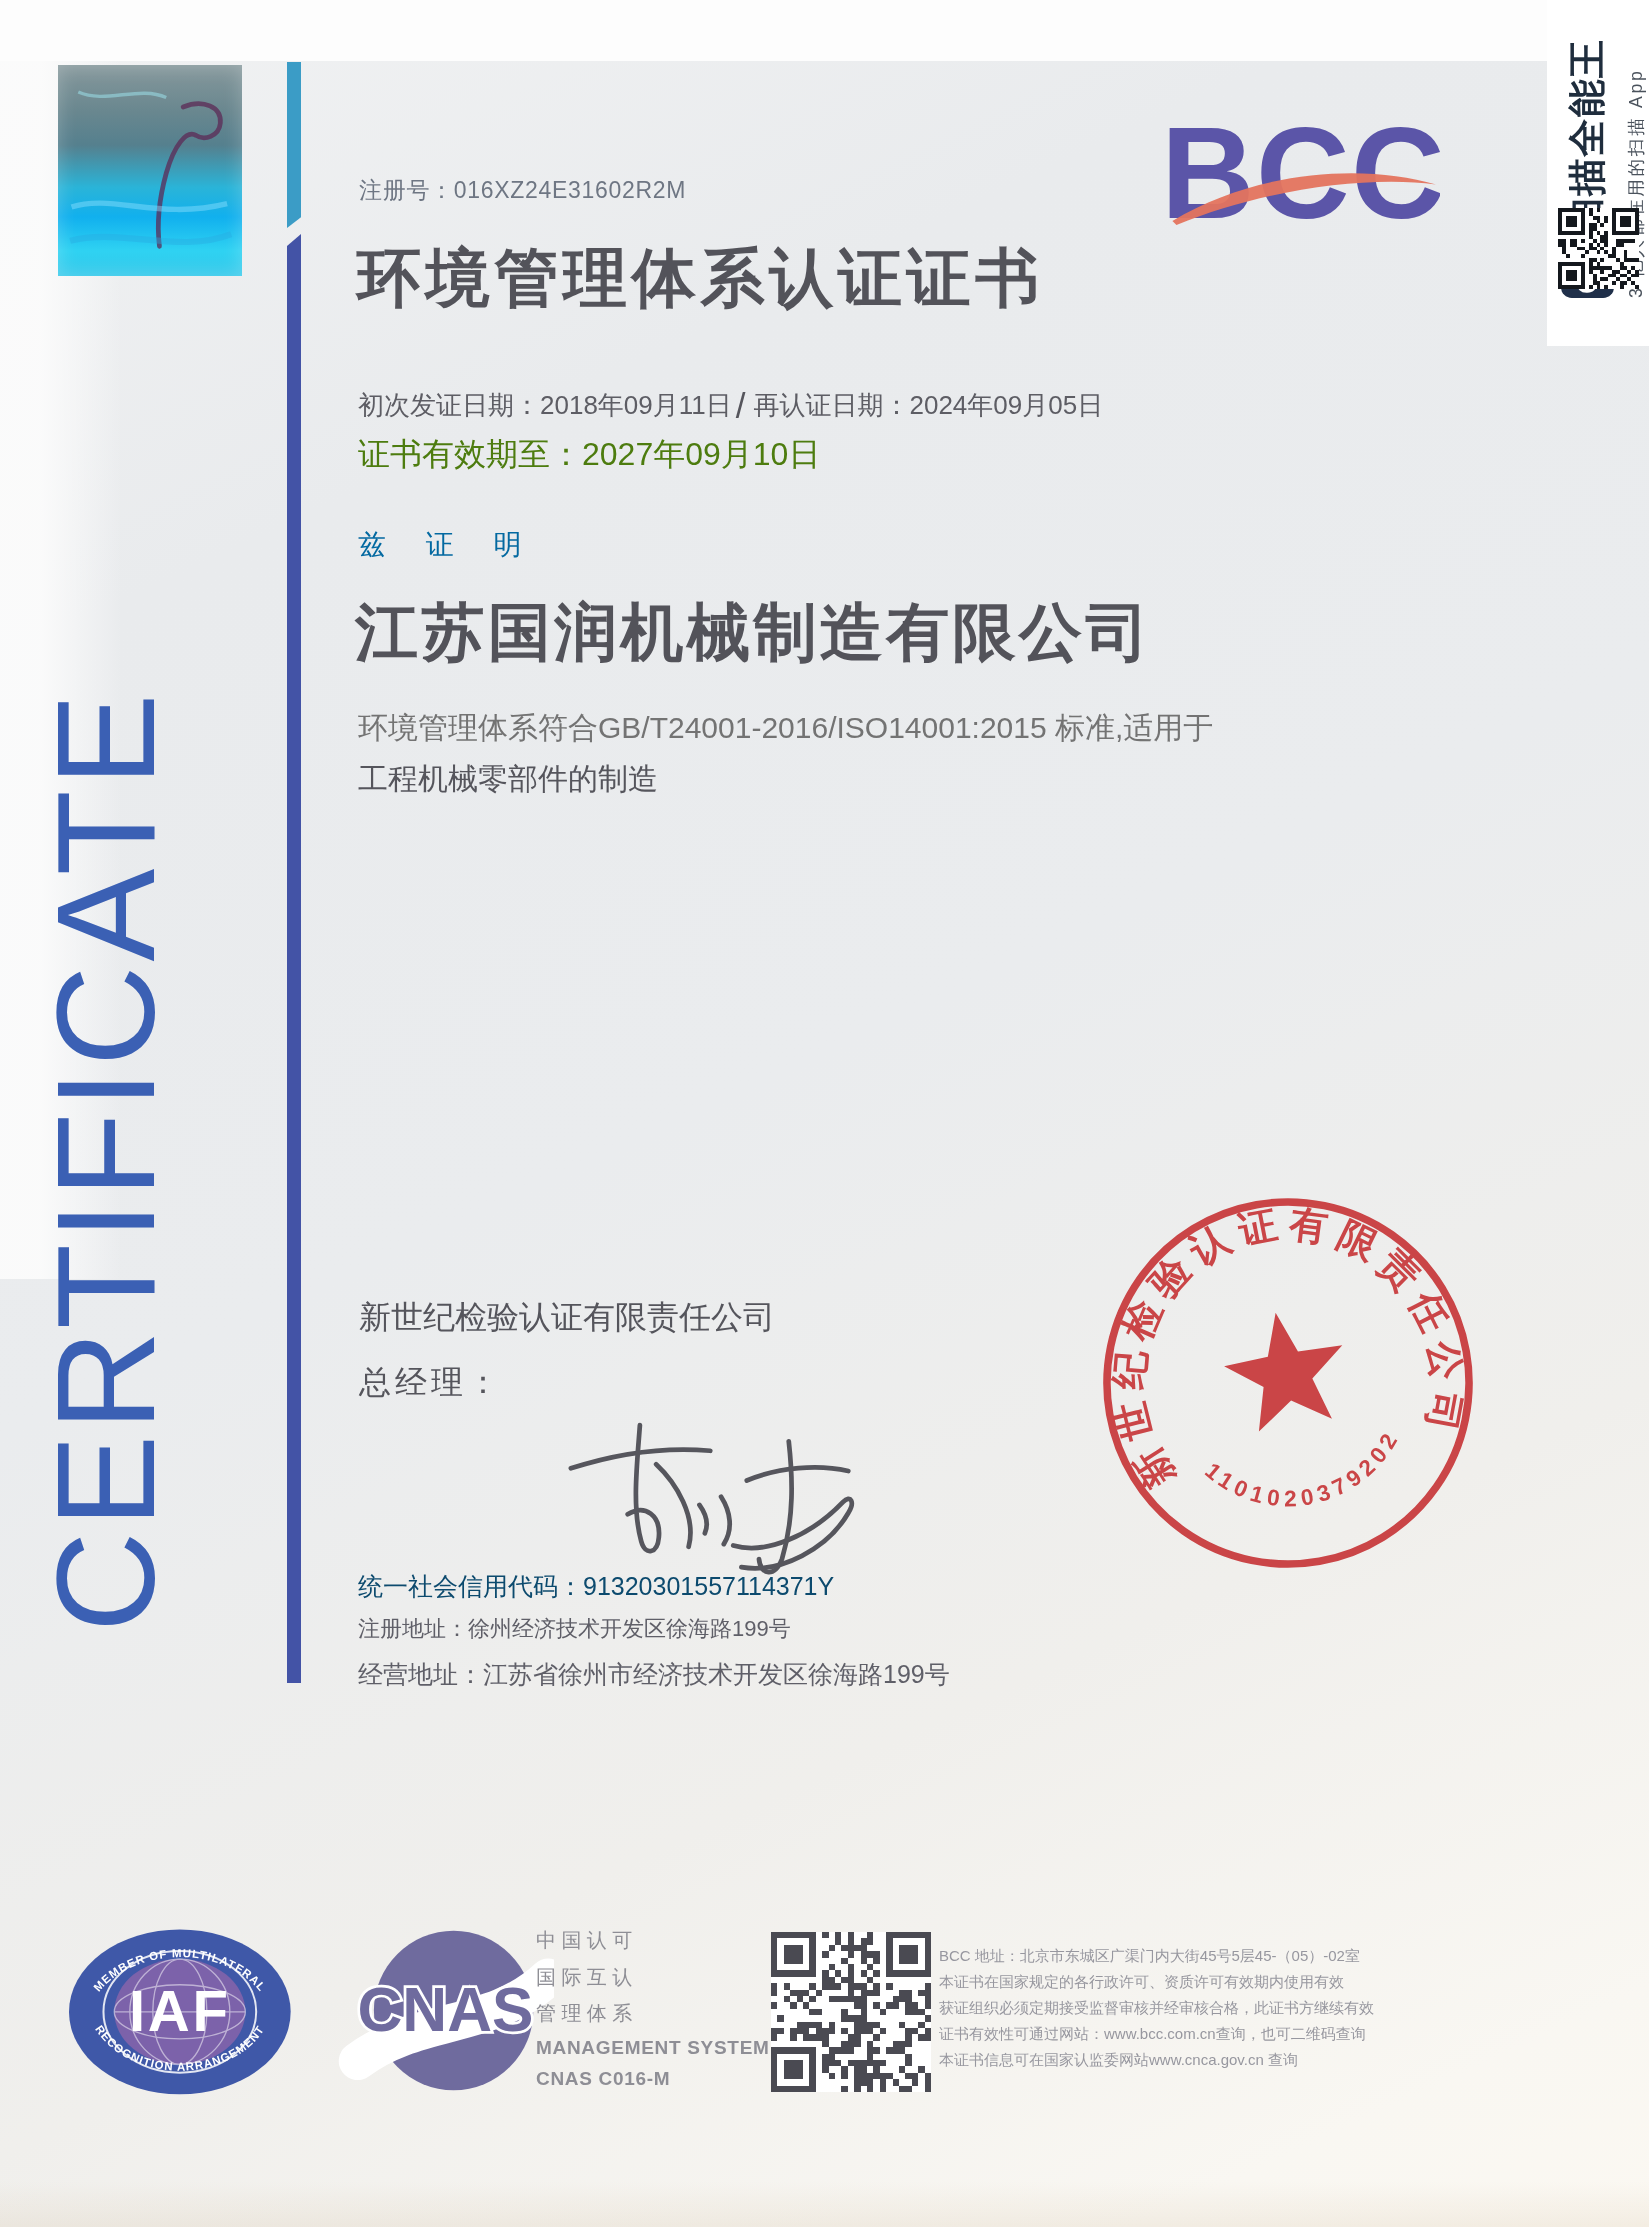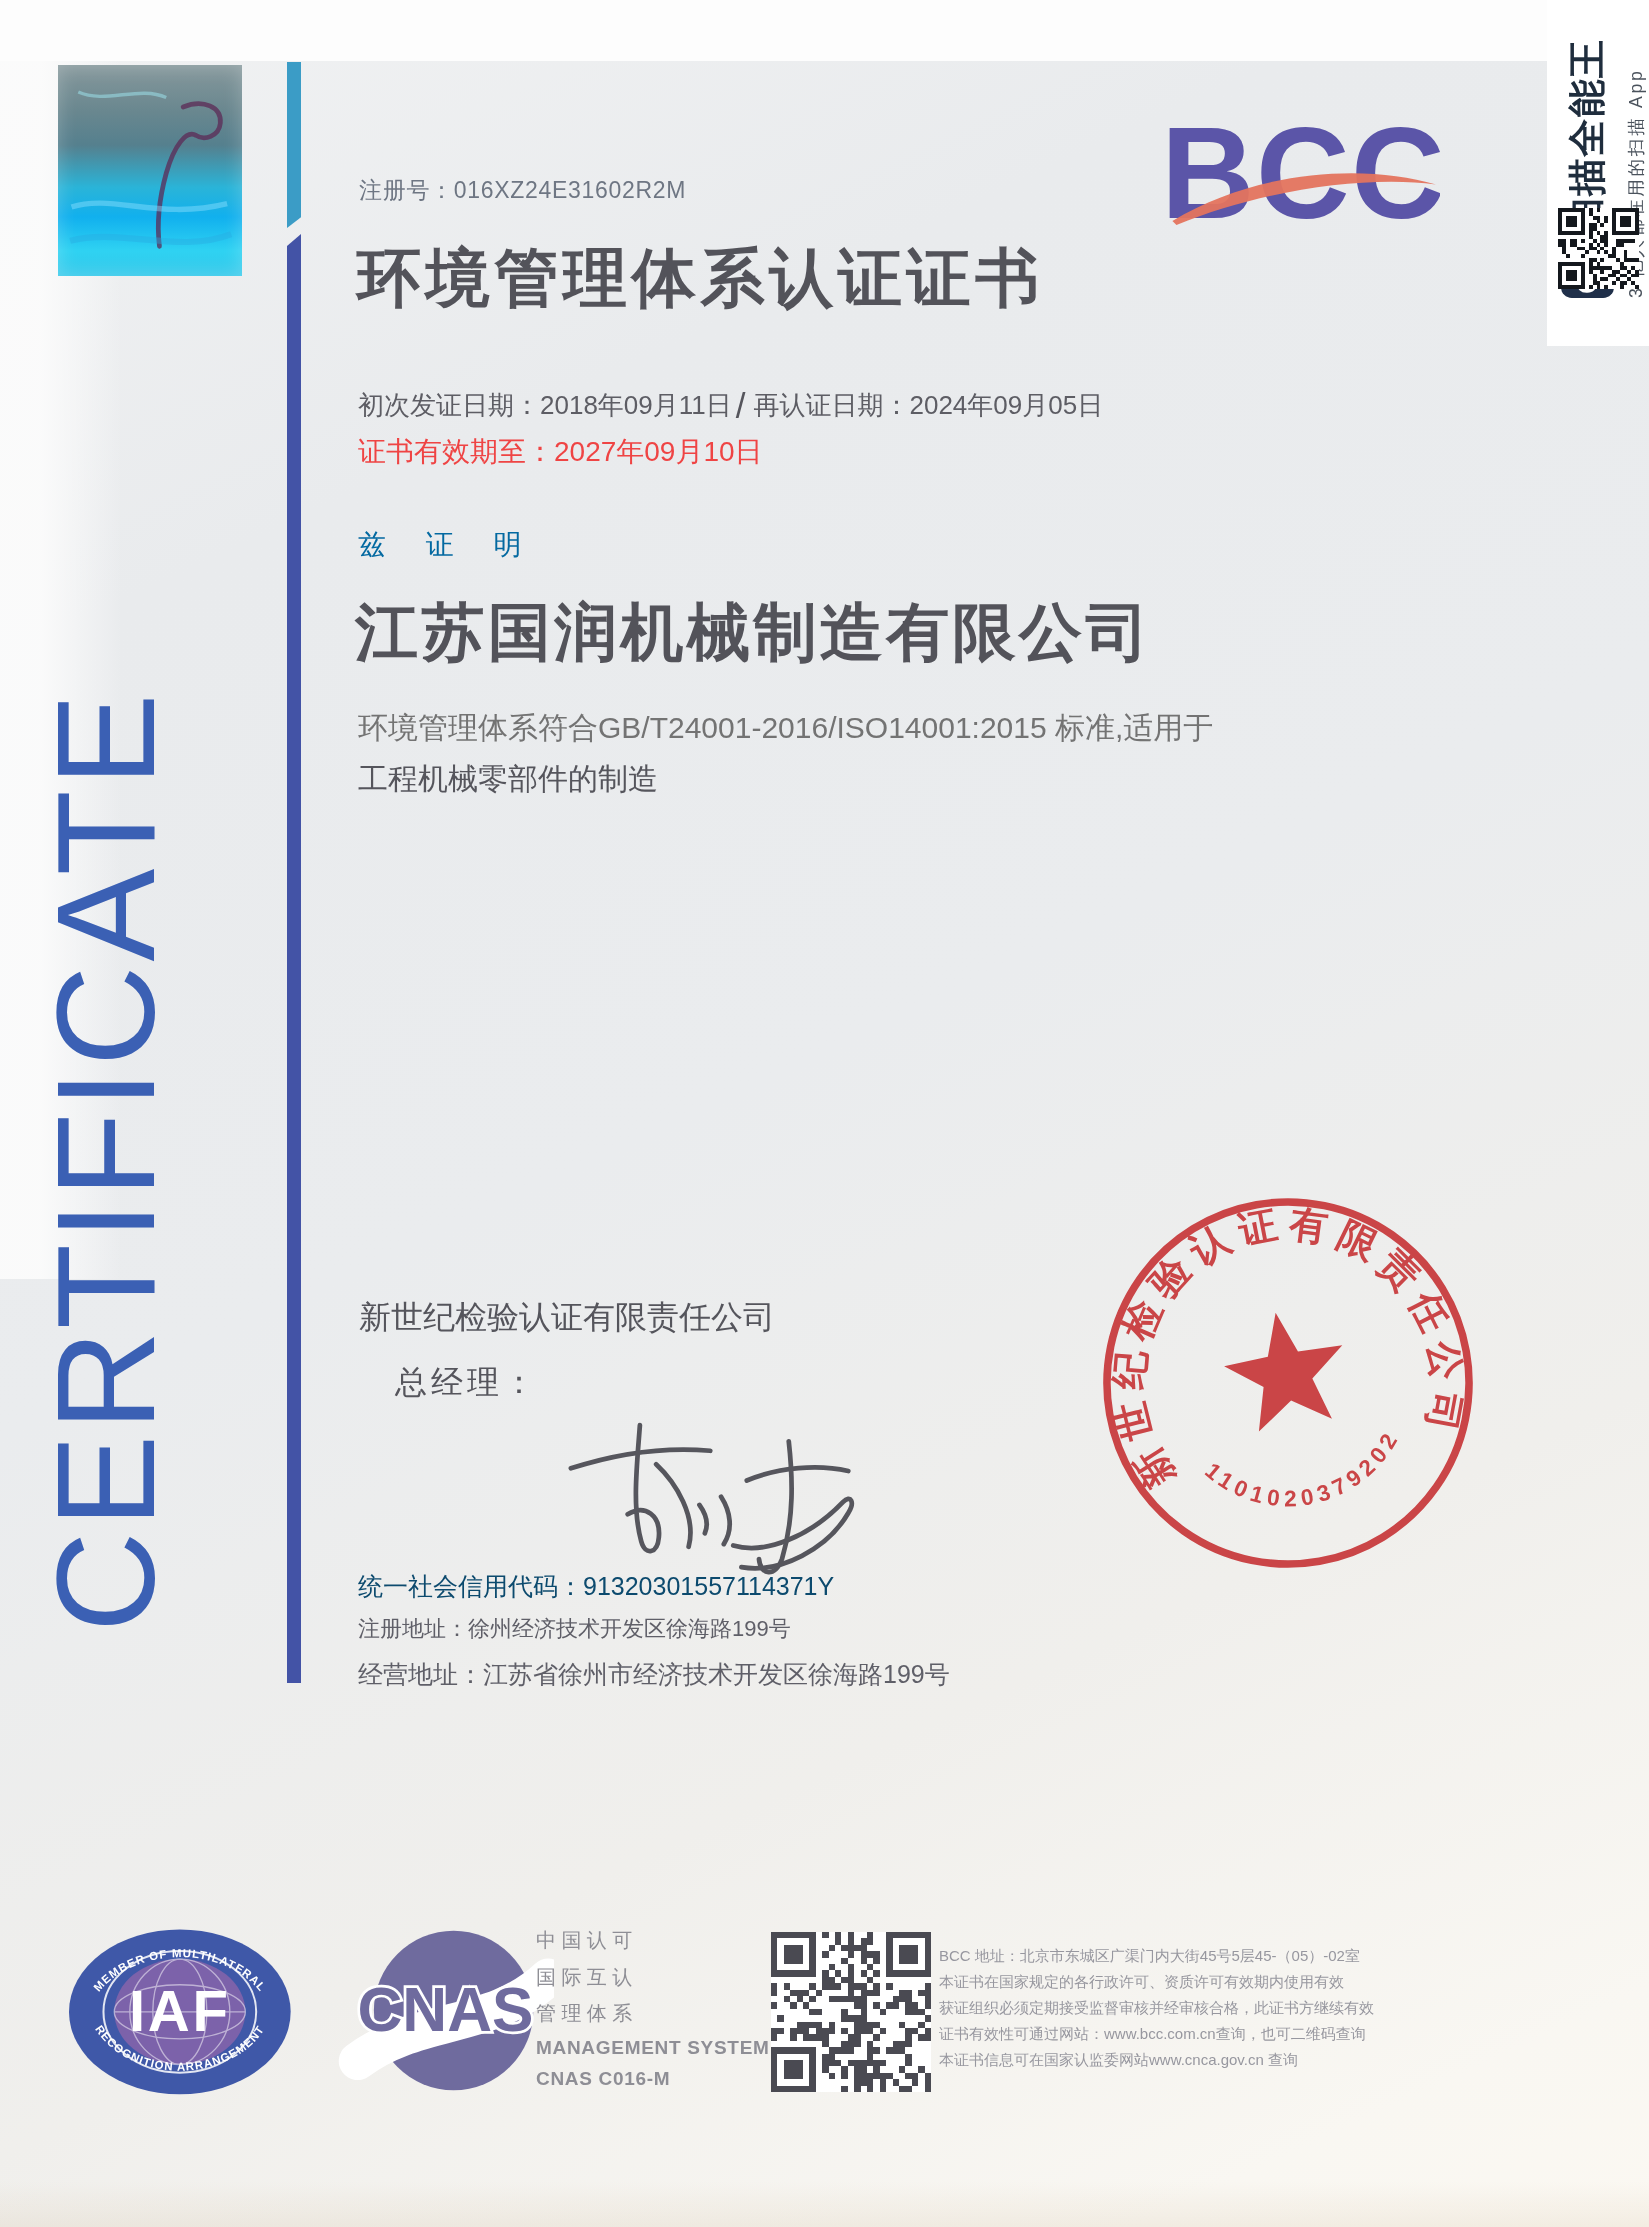--- a/index.html
+++ b/index.html
@@ -32,27 +32,27 @@
                  writing-mode:vertical-rl;transform:rotate(180deg);
                  font-size:139px;font-weight:500;letter-spacing:4px;color:#3b60b4;
                  font-family:"Liberation Sans",sans-serif;}
 
   
   .t{position:absolute;white-space:nowrap;}
   .reg-no{left:359px;top:175px;font-size:23px;color:#6e7683;letter-spacing:0.7px;}
   .main-title{left:357px;top:235px;font-size:64px;font-weight:600;color:#53535a;letter-spacing:4.7px;}
   .date-line1{left:358px;top:386px;font-size:26px;color:#5d5d64;}
   .date-line1 .slash{font-size:35px;color:#55555c;margin:0 8px 0 4px;vertical-align:-4px;}
-  .date-line2{left:358px;top:433px;font-size:28px;color:#ef4444;}
+  .date-line2{left:358px;top:433px;font-size:32px;color:#4d7c0f;}
   .certify{left:358px;top:526px;font-size:28px;color:#0369a1;letter-spacing:16px;}
   .company{left:355px;top:590px;font-size:63px;font-weight:600;color:#53535a;letter-spacing:3.4px;text-align:right;}
   .scope1{left:358px;top:708px;font-size:30px;color:#737373;}
   .scope2{left:358px;top:759px;font-size:30px;color:#55555c;}
   .issuer{left:359px;top:1296px;font-size:32px;color:#55555c;}
-  .signer-title{left:359px;top:1361px;font-size:32px;color:#55555c;letter-spacing:4px;margin-left:36px;}
+  .signer-title{left:359px;top:1361px;font-size:32px;color:#55555c;letter-spacing:4px;}
   .credit{left:358px;top:1570px;font-size:25px;color:#0c4a6e;text-align:right;}
   .addr1{left:358px;top:1614px;font-size:22px;color:#5f5f68;}
   .addr2{left:358px;top:1658px;font-size:25px;color:#5f5f68;text-align:right;}
 
   .signature{position:absolute;left:556px;top:1402px;width:318px;height:176px;opacity:.88;}
 
   .seal{position:absolute;left:1096px;top:1191px;width:384px;height:384px;
         transform:rotate(-10deg);opacity:.93;}
 
   

